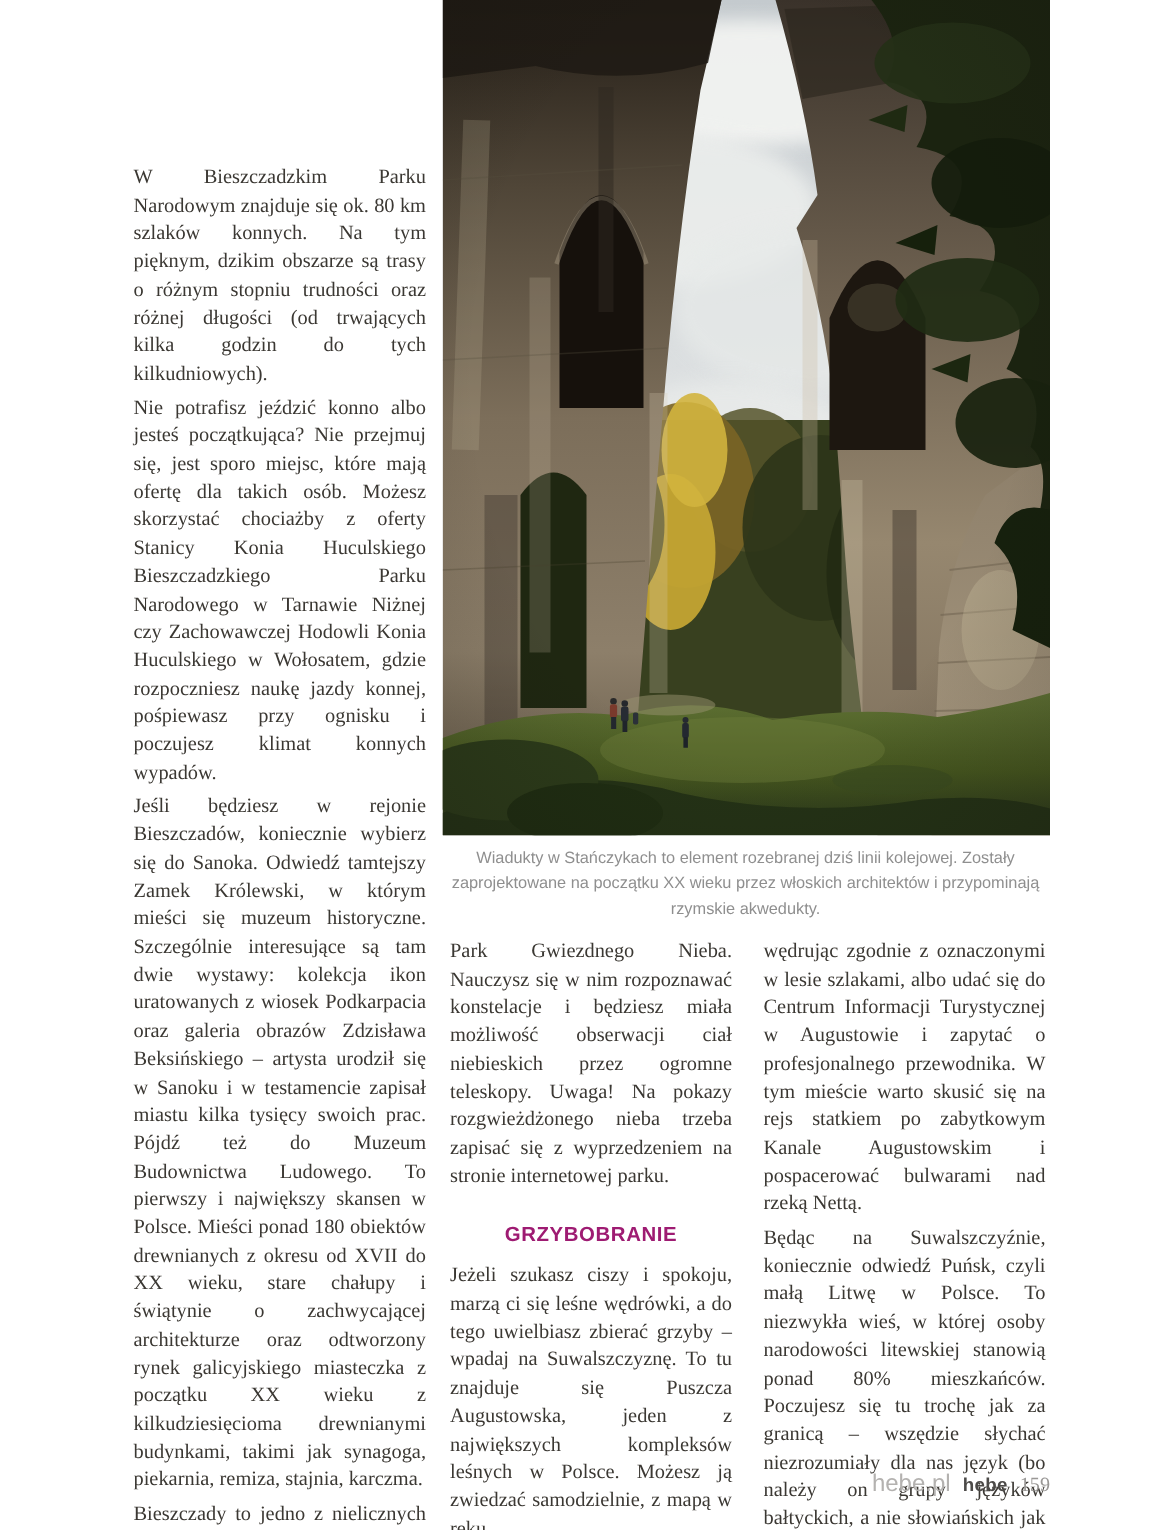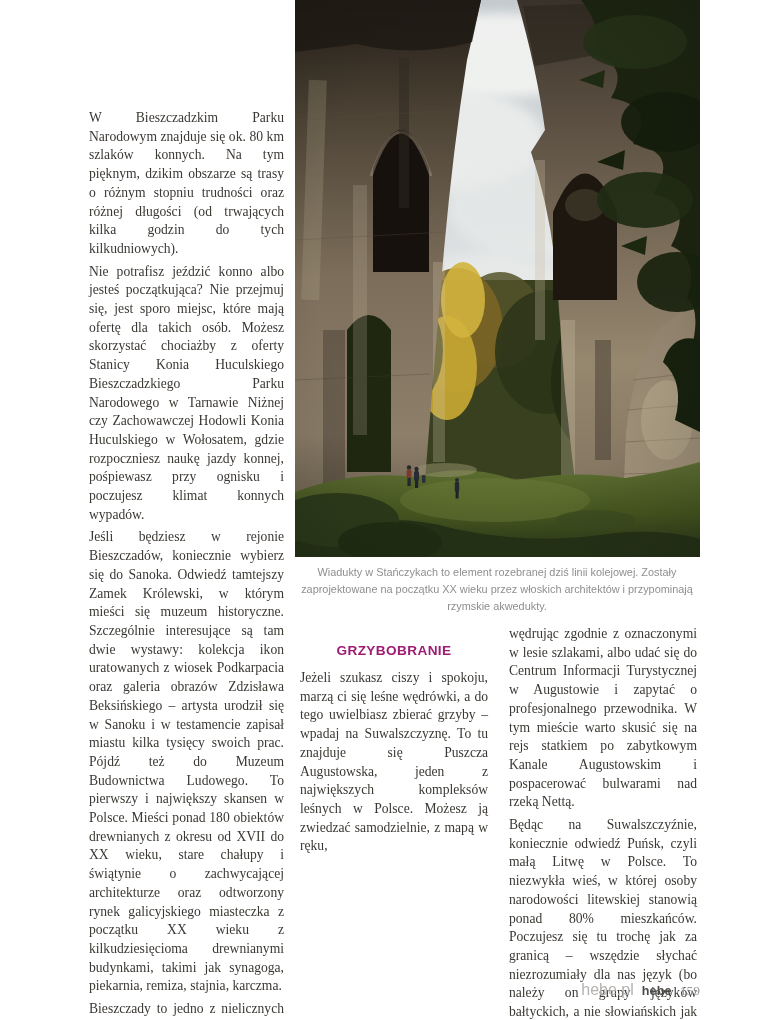--- a/index.html
+++ b/index.html
@@ -237,20 +237,21 @@
         <rect x="160.6" y="491.5" width="3" height="7" fill="#1d2228"></rect>
       </g>
 
       <rect x="0" y="0" width="405" height="557" fill="url(#vign)"></rect>
     </svg>
   </figure>
 
   <div class="photo-caption">Wiadukty w Stańczykach to element rozebranej dziś linii kolejowej. Zostały zaprojektowane na początku XX wieku przez włoskich architektów i przypominają rzymskie akwedukty.</div>
 
   <div class="col col-mid">
+    <p>Park Gwiezdnego Nieba. Nauczysz się w nim rozpoznawać konstelacje i będziesz miała możliwość obserwacji ciał niebieskich przez ogromne teleskopy. Uwaga! Na pokazy rozgwieżdżonego nieba trzeba zapisać się z wyprzedzeniem na stronie internetowej parku.</p>
     <h2 class="section-title">
       <span>GRZYBOBRANIE</span>
     </h2>
     <p>Jeżeli szukasz ciszy i spokoju, marzą ci się leśne wędrówki, a do tego uwielbiasz zbierać grzyby – wpadaj na Suwalszczyznę. To tu znajduje się Puszcza Augustowska, jeden z największych kompleksów leśnych w Polsce. Możesz ją zwiedzać samodzielnie, z mapą w ręku,</p>
   </div>
 
   <div class="col col-right">
     <p>wędrując zgodnie z oznaczonymi w lesie szlakami, albo udać się do Centrum Informacji Turystycznej w Augustowie i zapytać o profesjonalnego przewodnika. W tym mieście warto skusić się na rejs statkiem po zabytkowym Kanale Augustowskim i pospacerować bulwarami nad rzeką Nettą.</p>
     <p><span>Będąc na Suwalszczyźnie, koniecznie odwiedź Puńsk, czyli małą Litwę w Polsce. To niezwykła wieś, w której osoby narodowości litewskiej stanowią ponad 80% mieszkańców. Poczujesz się tu trochę jak za granicą – wszędzie słychać niezrozumiały dla nas język (bo należy on grupy języków bałtyckich, a nie słowiańskich jak polski), a znaki i tablice</span><span class="cont-arrow">▶</span></p>
   </div>

